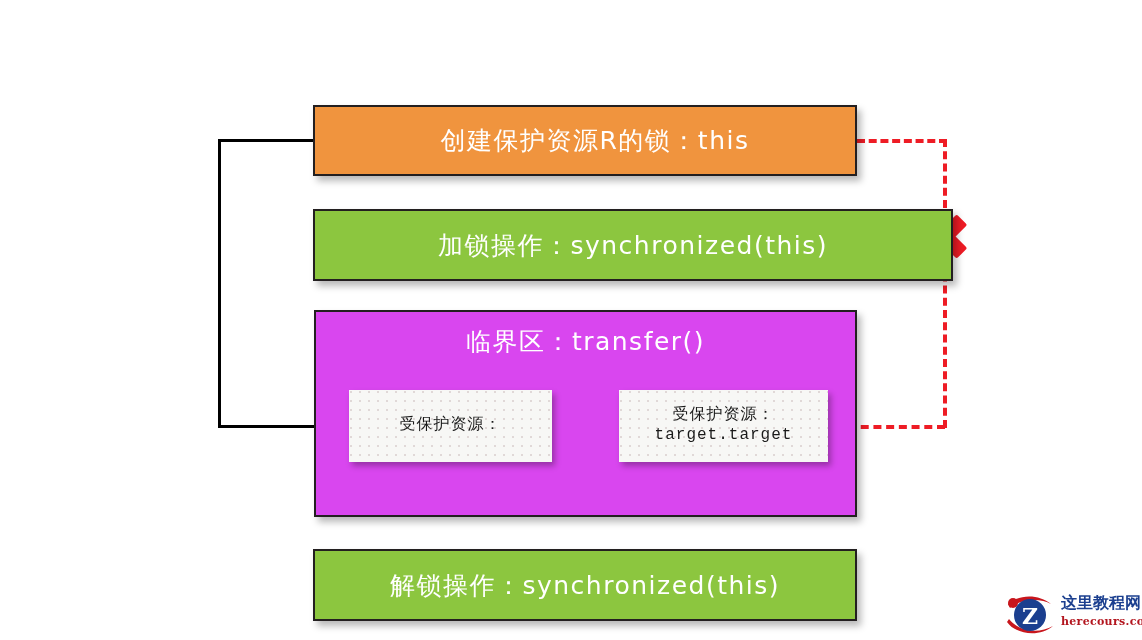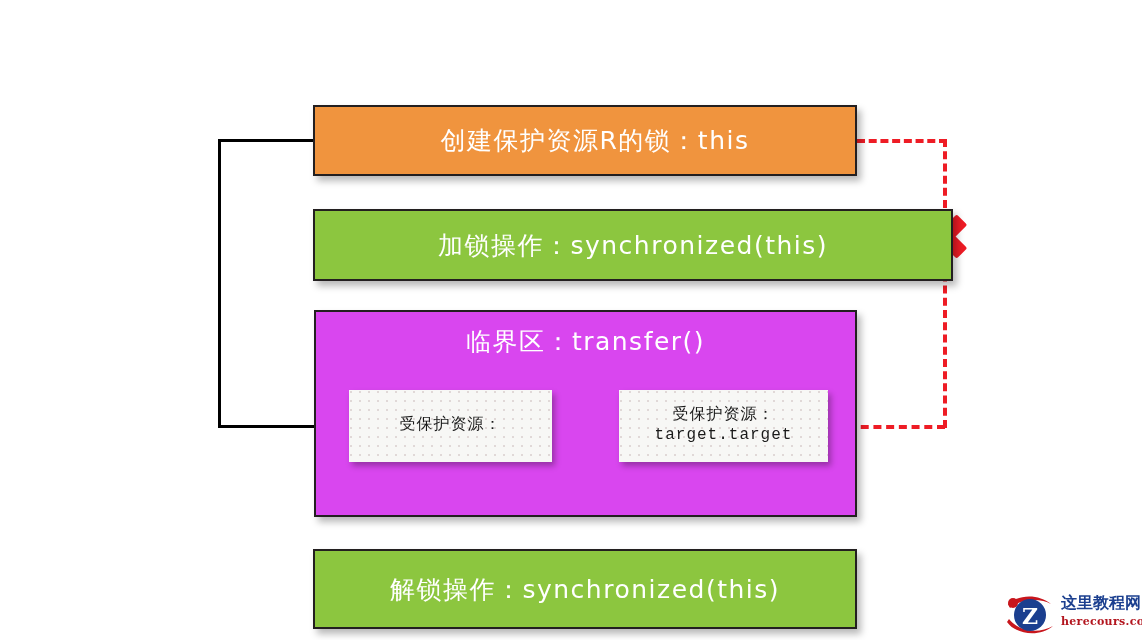--- a/index.html
+++ b/index.html
@@ -36,21 +36,21 @@
     white-space: nowrap;
   }
 
   .block-orange { background: #f0943e; align-items: center; }
   .block-green  { background: #8cc63f; align-items: center; }
   .block-blue   { background: #d946ef; align-items: flex-start; }
 
   #box-create   { left: 313px; top: 105px;  width: 544px; height: 71px; padding-left: 20px; }
   #box-lock     { left: 313px; top: 209px;  width: 640px; height: 72px; }
   #box-critical { left: 314px; top: 310px;  width: 543px; height: 207px; }
-  #box-unlock   { left: 313px; top: 549px;  width: 544px; height: 80px; }
+  #box-unlock   { left: 313px; top: 549px;  width: 544px; height: 72px; }
 
   #box-critical .block-label { margin-top: 13px; }
 
   
   .resource-card {
     position: absolute;
     box-sizing: border-box;
     background-color: #f7f7f5;
     background-image:
       radial-gradient(circle at 2px 2px, rgba(190,170,170,0.40) 1px, transparent 1.2px);

